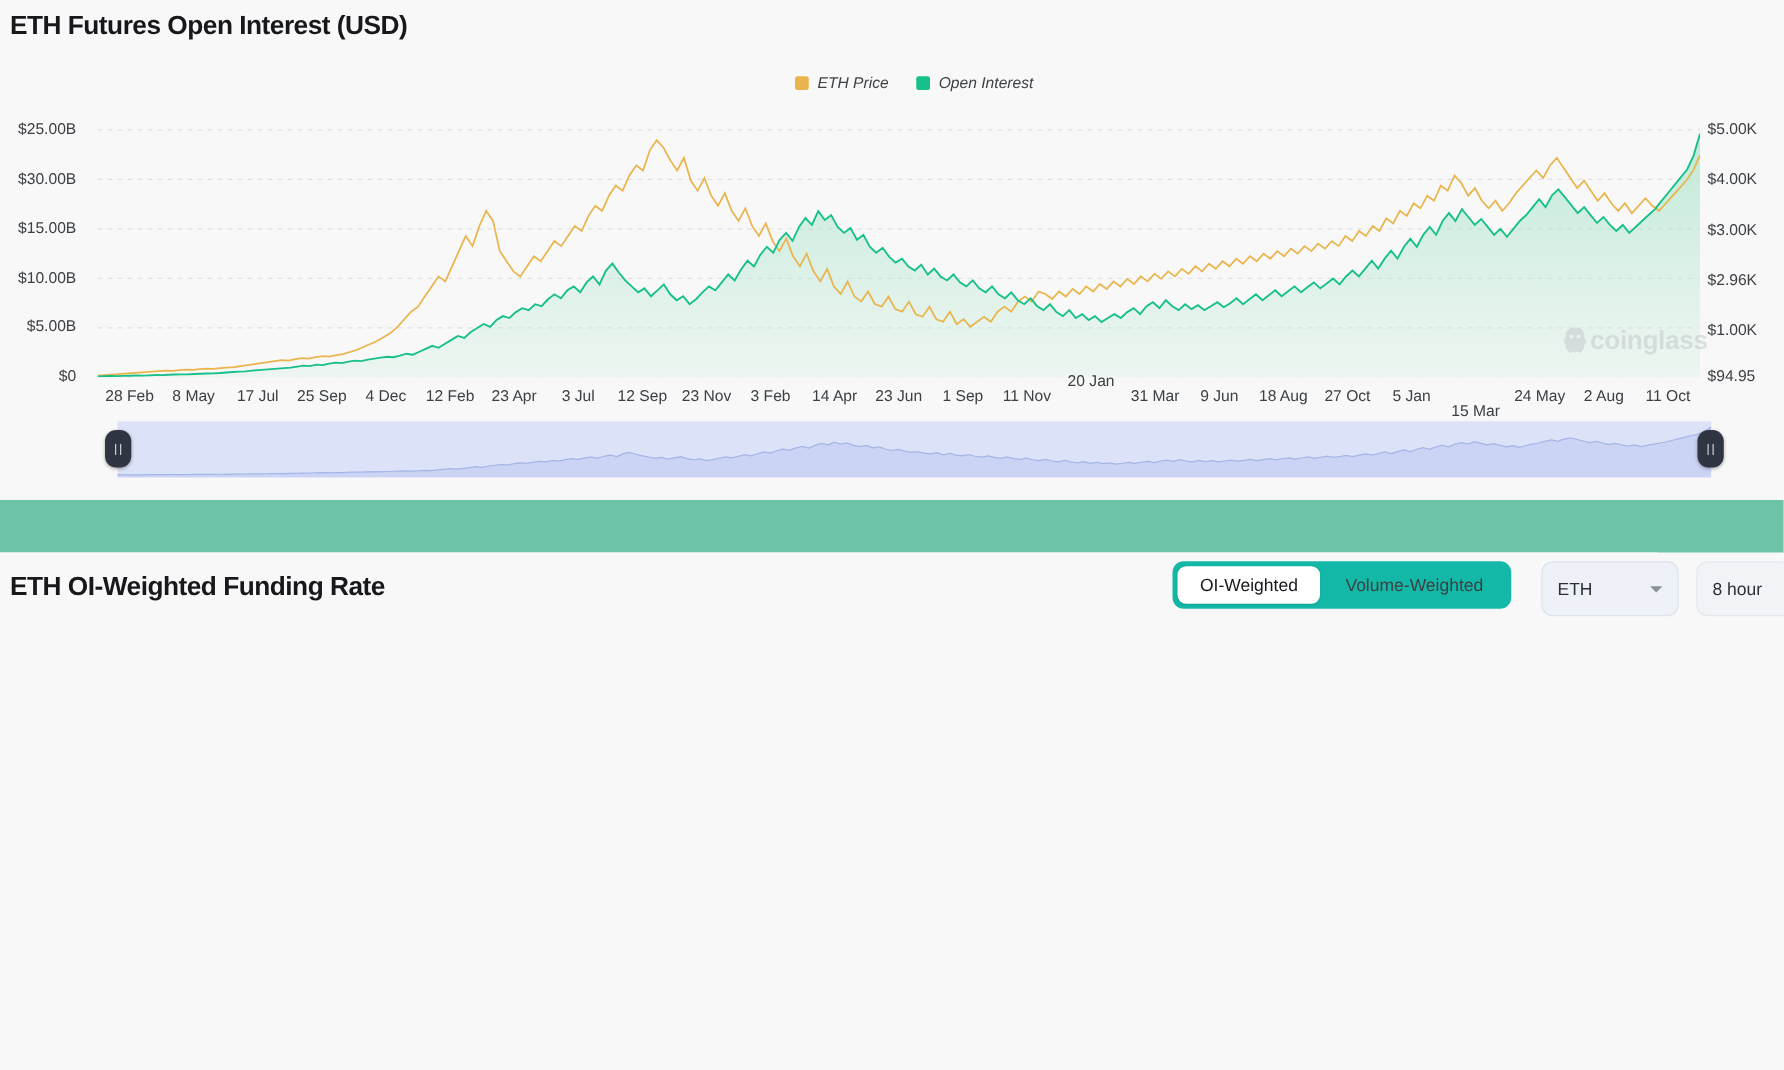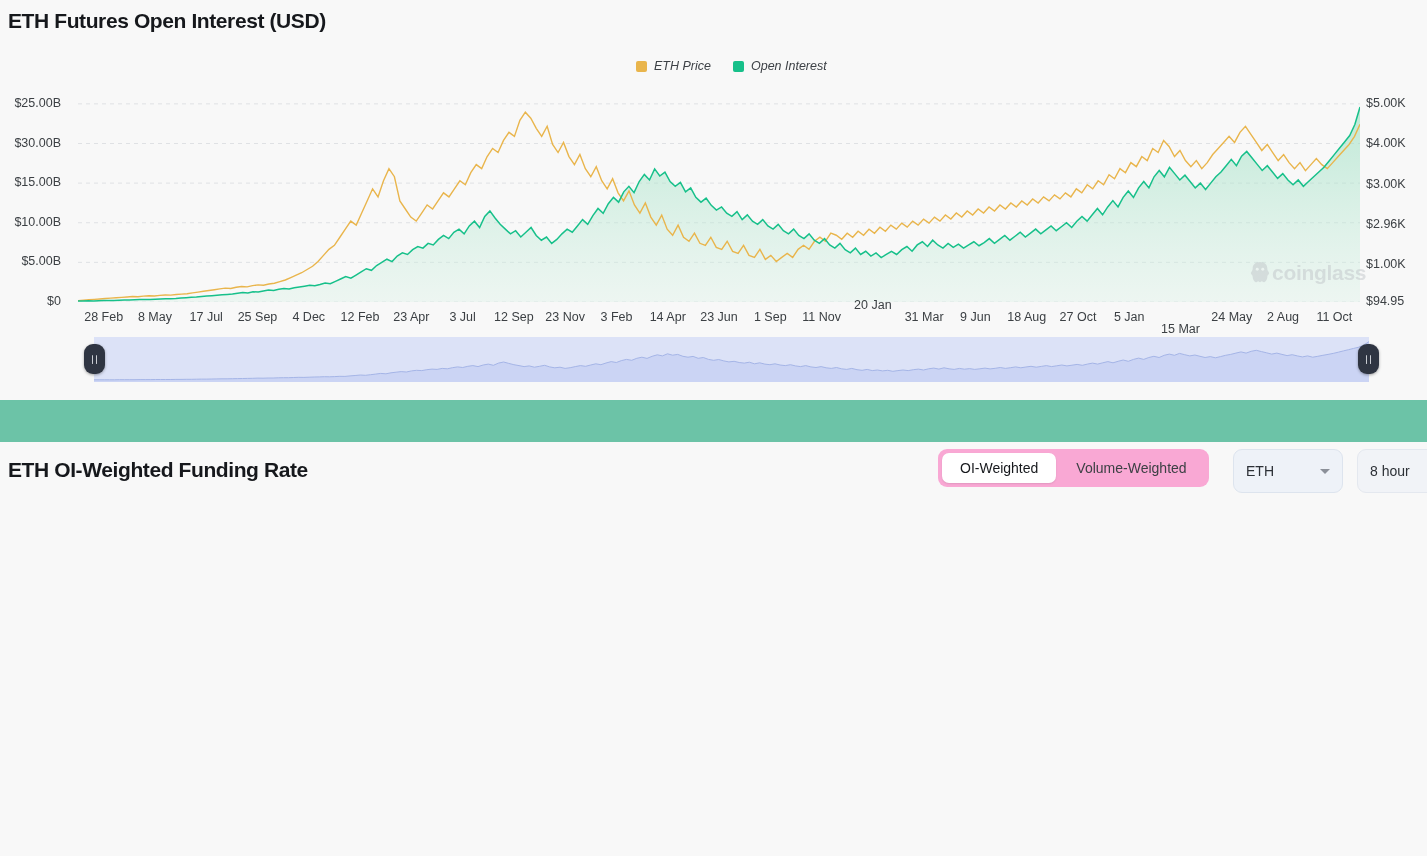--- a/index.html
+++ b/index.html
@@ -57,21 +57,21 @@
   .brush-handle i { display:block; width:1.5px; height:9px; background:#c9ccd2; border-radius:1px; }
 
   
   #divider { width:1427px; height:42px; background:#6cc3a7; }
 
   
   #panel-fr { height:414px; width:1326px; }
   #fr-title { left:8px; top:458px; }
 
   .seg-group {
-    position:absolute; display:flex; background:#f9a8d4;
+    position:absolute; display:flex; background:#14b8a6;
     border-radius:9px; padding:4px; gap:2px;
   }
   .seg-btn {
     font-size:14px; color:#3c4044; padding:7px 18px;
     border-radius:7px; background:transparent; border:none; cursor:pointer;
     font-family:"Liberation Sans", sans-serif; white-space:nowrap;
   }
   .seg-btn.active { background:#ffffff; box-shadow:0 1px 2px rgba(0,0,0,.10); color:#16181c; }
 
   .select-box {

